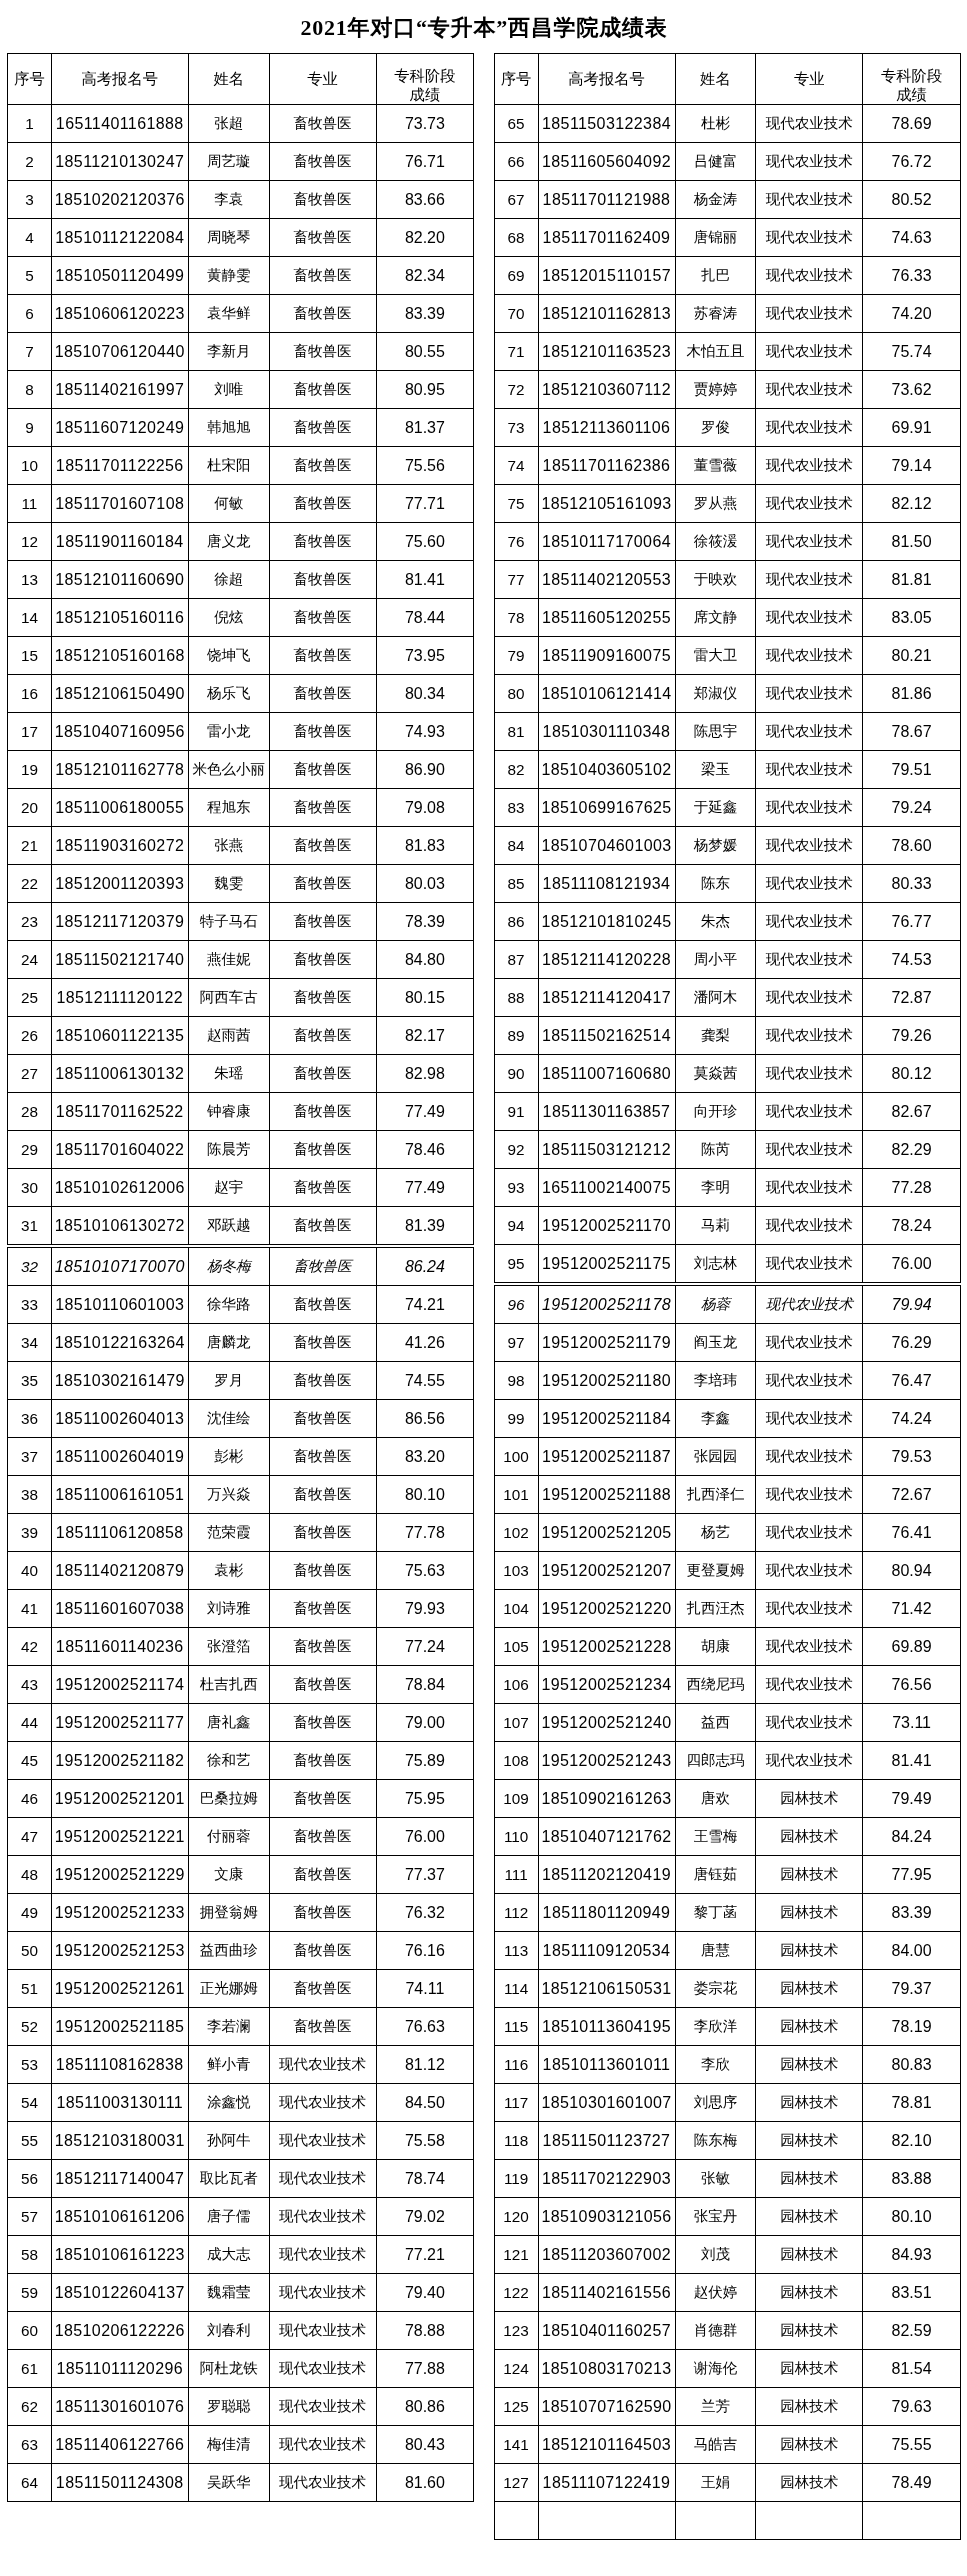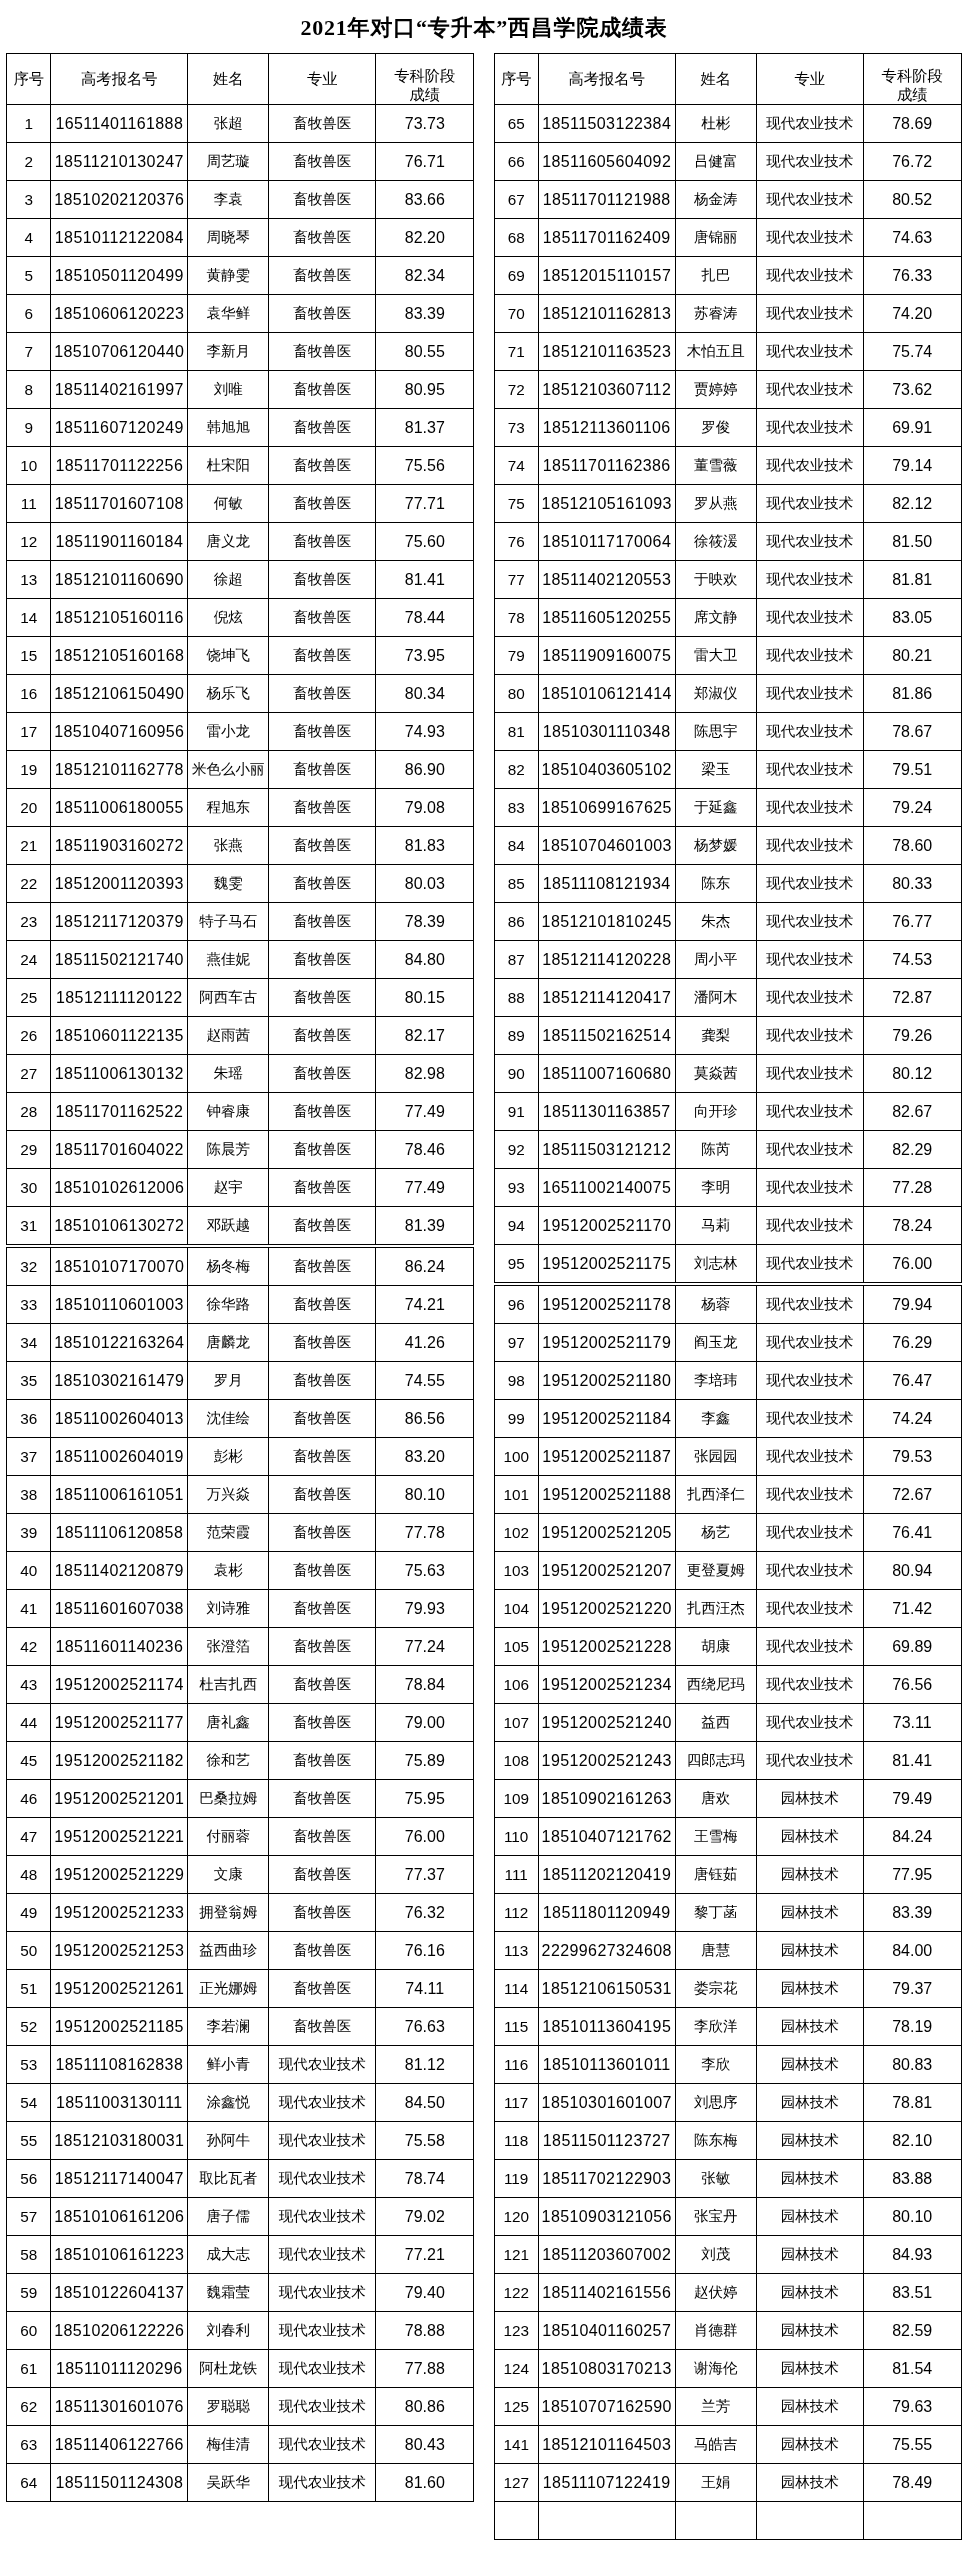--- a/index.html
+++ b/index.html
@@ -19,24 +19,23 @@
     margin: 0;
     padding: 13px 0 9.7px 0;
     text-align: center;
     font-family: "Liberation Serif", "DejaVu Serif", serif;
     font-weight: bold;
     font-size: 22px;
     letter-spacing: 0.8px;
   }
   .tables {
     display: flex;
-    justify-content: center;
     align-items: flex-start;
     gap: 19.4px;
-    padding: 0 1px;
+    padding: 0 7px;
   }
   table.score-table {
     border-collapse: collapse;
     table-layout: fixed;
     border: 1.6px solid #000;
   }
   .score-table th, .score-table td {
     border: 1.6px solid #000;
     text-align: center;
     vertical-align: middle;
@@ -60,20 +59,21 @@
     line-height: 1.25;
     margin-top: 12px;
   }
   .c-seq     { font-size: 15.3px; }
   .c-reg-no  { font-size: 16px; letter-spacing: 0.4px; }
   .c-name    { font-size: 14.5px; }
   .c-major   { font-size: 14.5px; }
   .c-score   { font-size: 16px; }
   tr.page-break td {
     border-top: 4.8px double #000;
+    font-style: italic;
   }
 </style>
 </head>
 <body>
 
 <div class="sheet">
   <h1 class="page-title">2021年对口“专升本”西昌学院成绩表</h1>
 
   <div class="tables">
 
@@ -888,21 +888,21 @@
           </tr>
           <tr>
             <td class="c-seq">112</td>
             <td class="c-reg-no">18511801120949</td>
             <td class="c-name">黎丁菡</td>
             <td class="c-major">园林技术</td>
             <td class="c-score">83.39</td>
           </tr>
           <tr>
             <td class="c-seq">113</td>
-            <td class="c-reg-no">22299627324608</td>
+            <td class="c-reg-no">18511109120534</td>
             <td class="c-name">唐慧</td>
             <td class="c-major">园林技术</td>
             <td class="c-score">84.00</td>
           </tr>
           <tr>
             <td class="c-seq">114</td>
             <td class="c-reg-no">18512106150531</td>
             <td class="c-name">娄宗花</td>
             <td class="c-major">园林技术</td>
             <td class="c-score">79.37</td>

